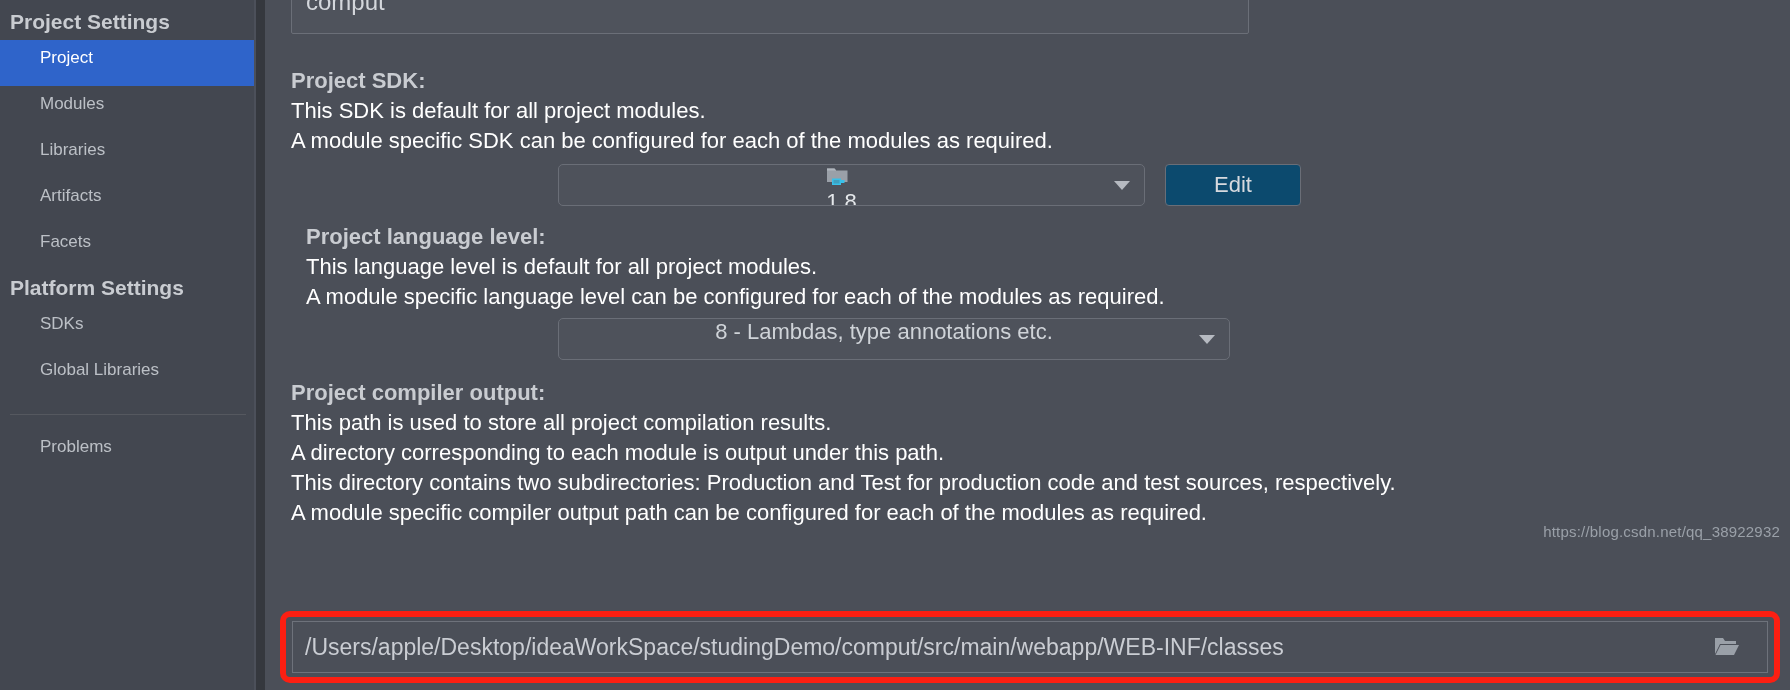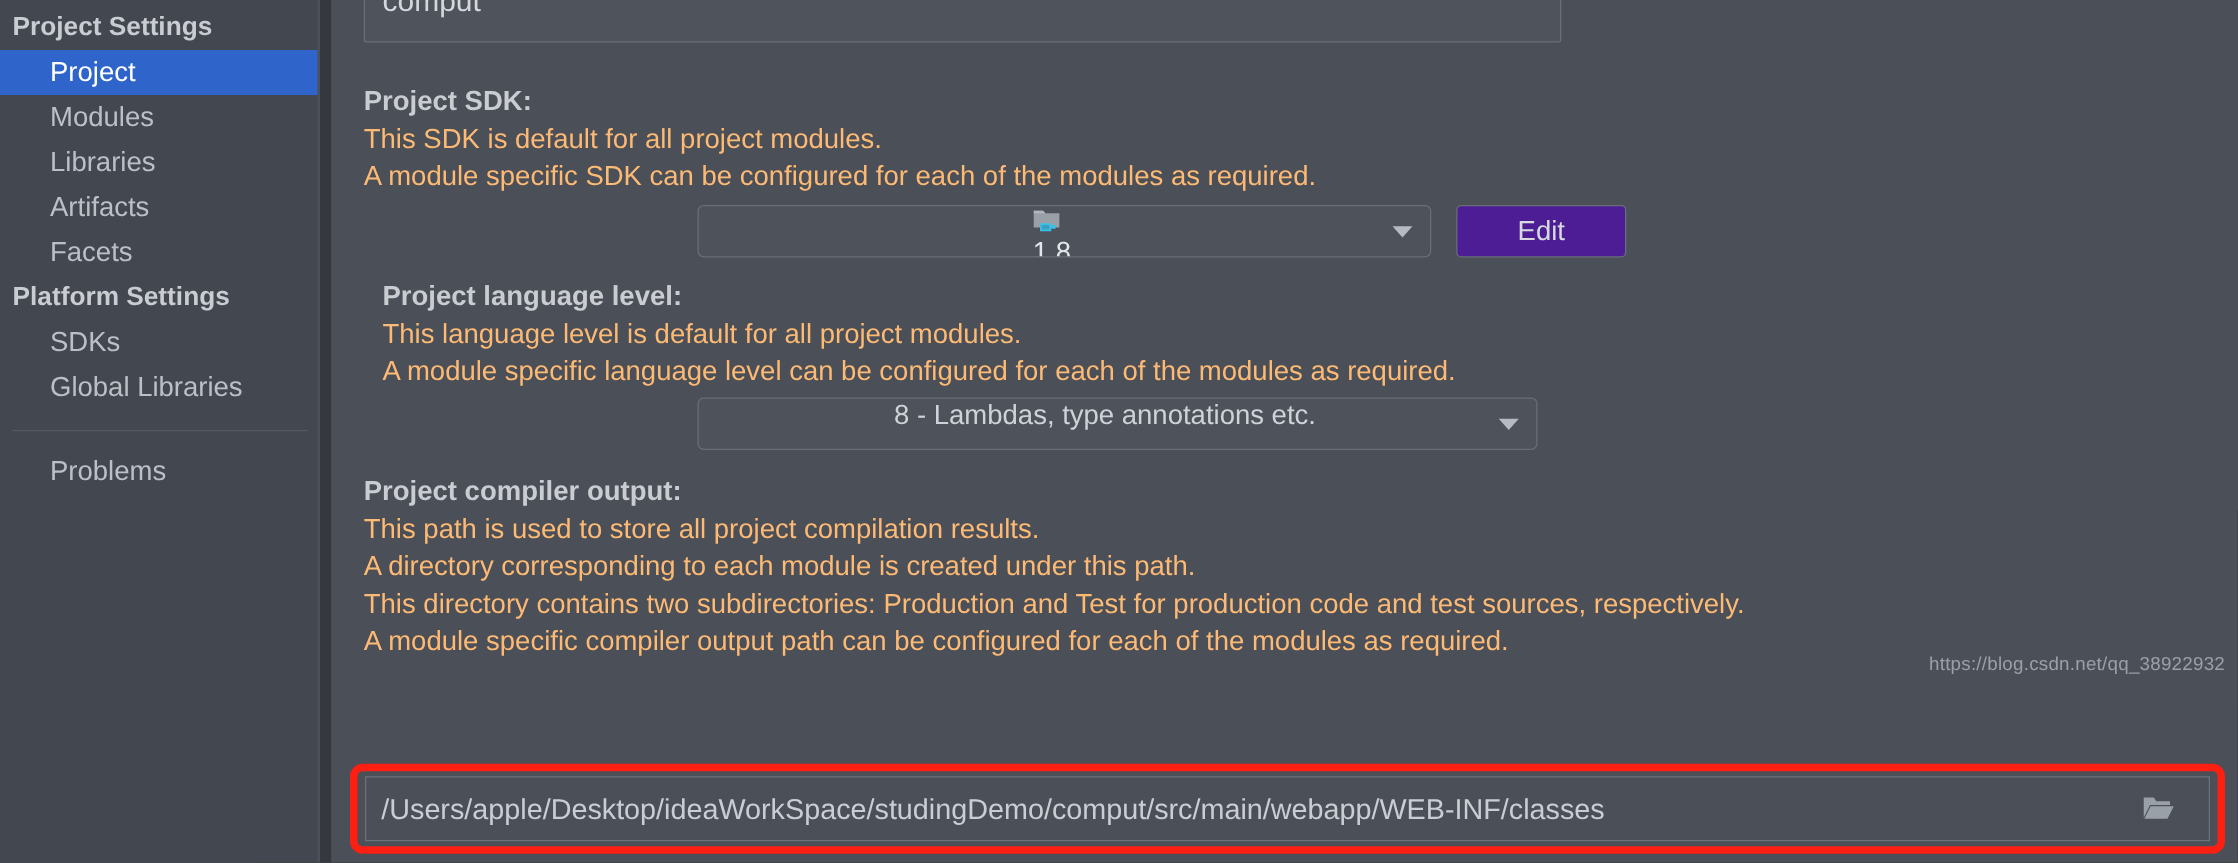--- a/index.html
+++ b/index.html
@@ -37,23 +37,23 @@
   }
   .sb-group-header {
     font-size: 21px;
     font-weight: bold;
     color: #c9ccd1;
     padding: 3px 0 3px 10px;
     line-height: 30px;
     white-space: nowrap;
   }
   .sb-item {
-    font-size: 22px;
+    font-size: 17px;
     color: #bcc0c6;
-    padding: 3px 0 3px 40px;
+    padding: 3px 0 13px 40px;
     line-height: 30px;
     white-space: nowrap;
   }
   .sb-item.selected {
     background: #2f64ca;
     color: #ffffff;
   }
   .sb-divider {
     height: 1px;
     background: #55585f;
@@ -108,21 +108,21 @@
 
   .sec-title {
     font-size: 22px;
     font-weight: bold;
     color: #c9ccd1;
     line-height: 30px;
     white-space: nowrap;
   }
   .sec-line {
     font-size: 22px;
-    color: #fdba74;
+    color: #ffffff;
     line-height: 30px;
     white-space: nowrap;
   }
 
   
   .combo {
     position: relative;
     box-sizing: border-box;
     height: 42px;
     background: #4e525b;
@@ -155,21 +155,21 @@
     width: 24px; height: 22px;
     margin-right: 8px;
     flex: 0 0 24px;
   }
 
   
   .btn {
     box-sizing: border-box;
     height: 42px;
     min-width: 126px;
-    background: #4c1d95;
+    background: #0c4a6e;
     border: 1px solid #6a6e77;
     border-radius: 4px;
     color: #d6d9de;
     font-size: 22px;
     display: flex;
     align-items: center;
     justify-content: center;
     font-family: "Liberation Sans", sans-serif;
   }
 
@@ -293,21 +293,21 @@
     </div>
 
     <div class="combo" style="position:absolute; left:293px; top:318px; width:672px;">
       <span class="combo-text">8 - Lambdas, type annotations etc.</span>
       <span class="arrow"></span>
     </div>
 
     <div class="section" style="top:378px;">
       <div class="sec-title">Project compiler output:</div>
       <div class="sec-line">This path is used to store all project compilation results.</div>
-      <div class="sec-line">A directory corresponding to each module is created under this path.</div>
+      <div class="sec-line">A directory corresponding to each module is output under this path.</div>
       <div class="sec-line">This directory contains two subdirectories: Production and Test for production code and test sources, respectively.</div>
       <div class="sec-line">A module specific compiler output path can be configured for each of the modules as required.</div>
     </div>
   </div>
 
   <div class="redbox"></div>
 
   <div class="path-field" title="Compiler output path">/Users/apple/Desktop/ideaWorkSpace/studingDemo/comput/src/main/webapp/WEB-INF/classes</div>
   <div style="position:absolute; left:1714px; top:636px; width:26px; height:21px; z-index:4;">
     <svg width="26" height="21" viewBox="0 0 26 21" xmlns="http://www.w3.org/2000/svg">

